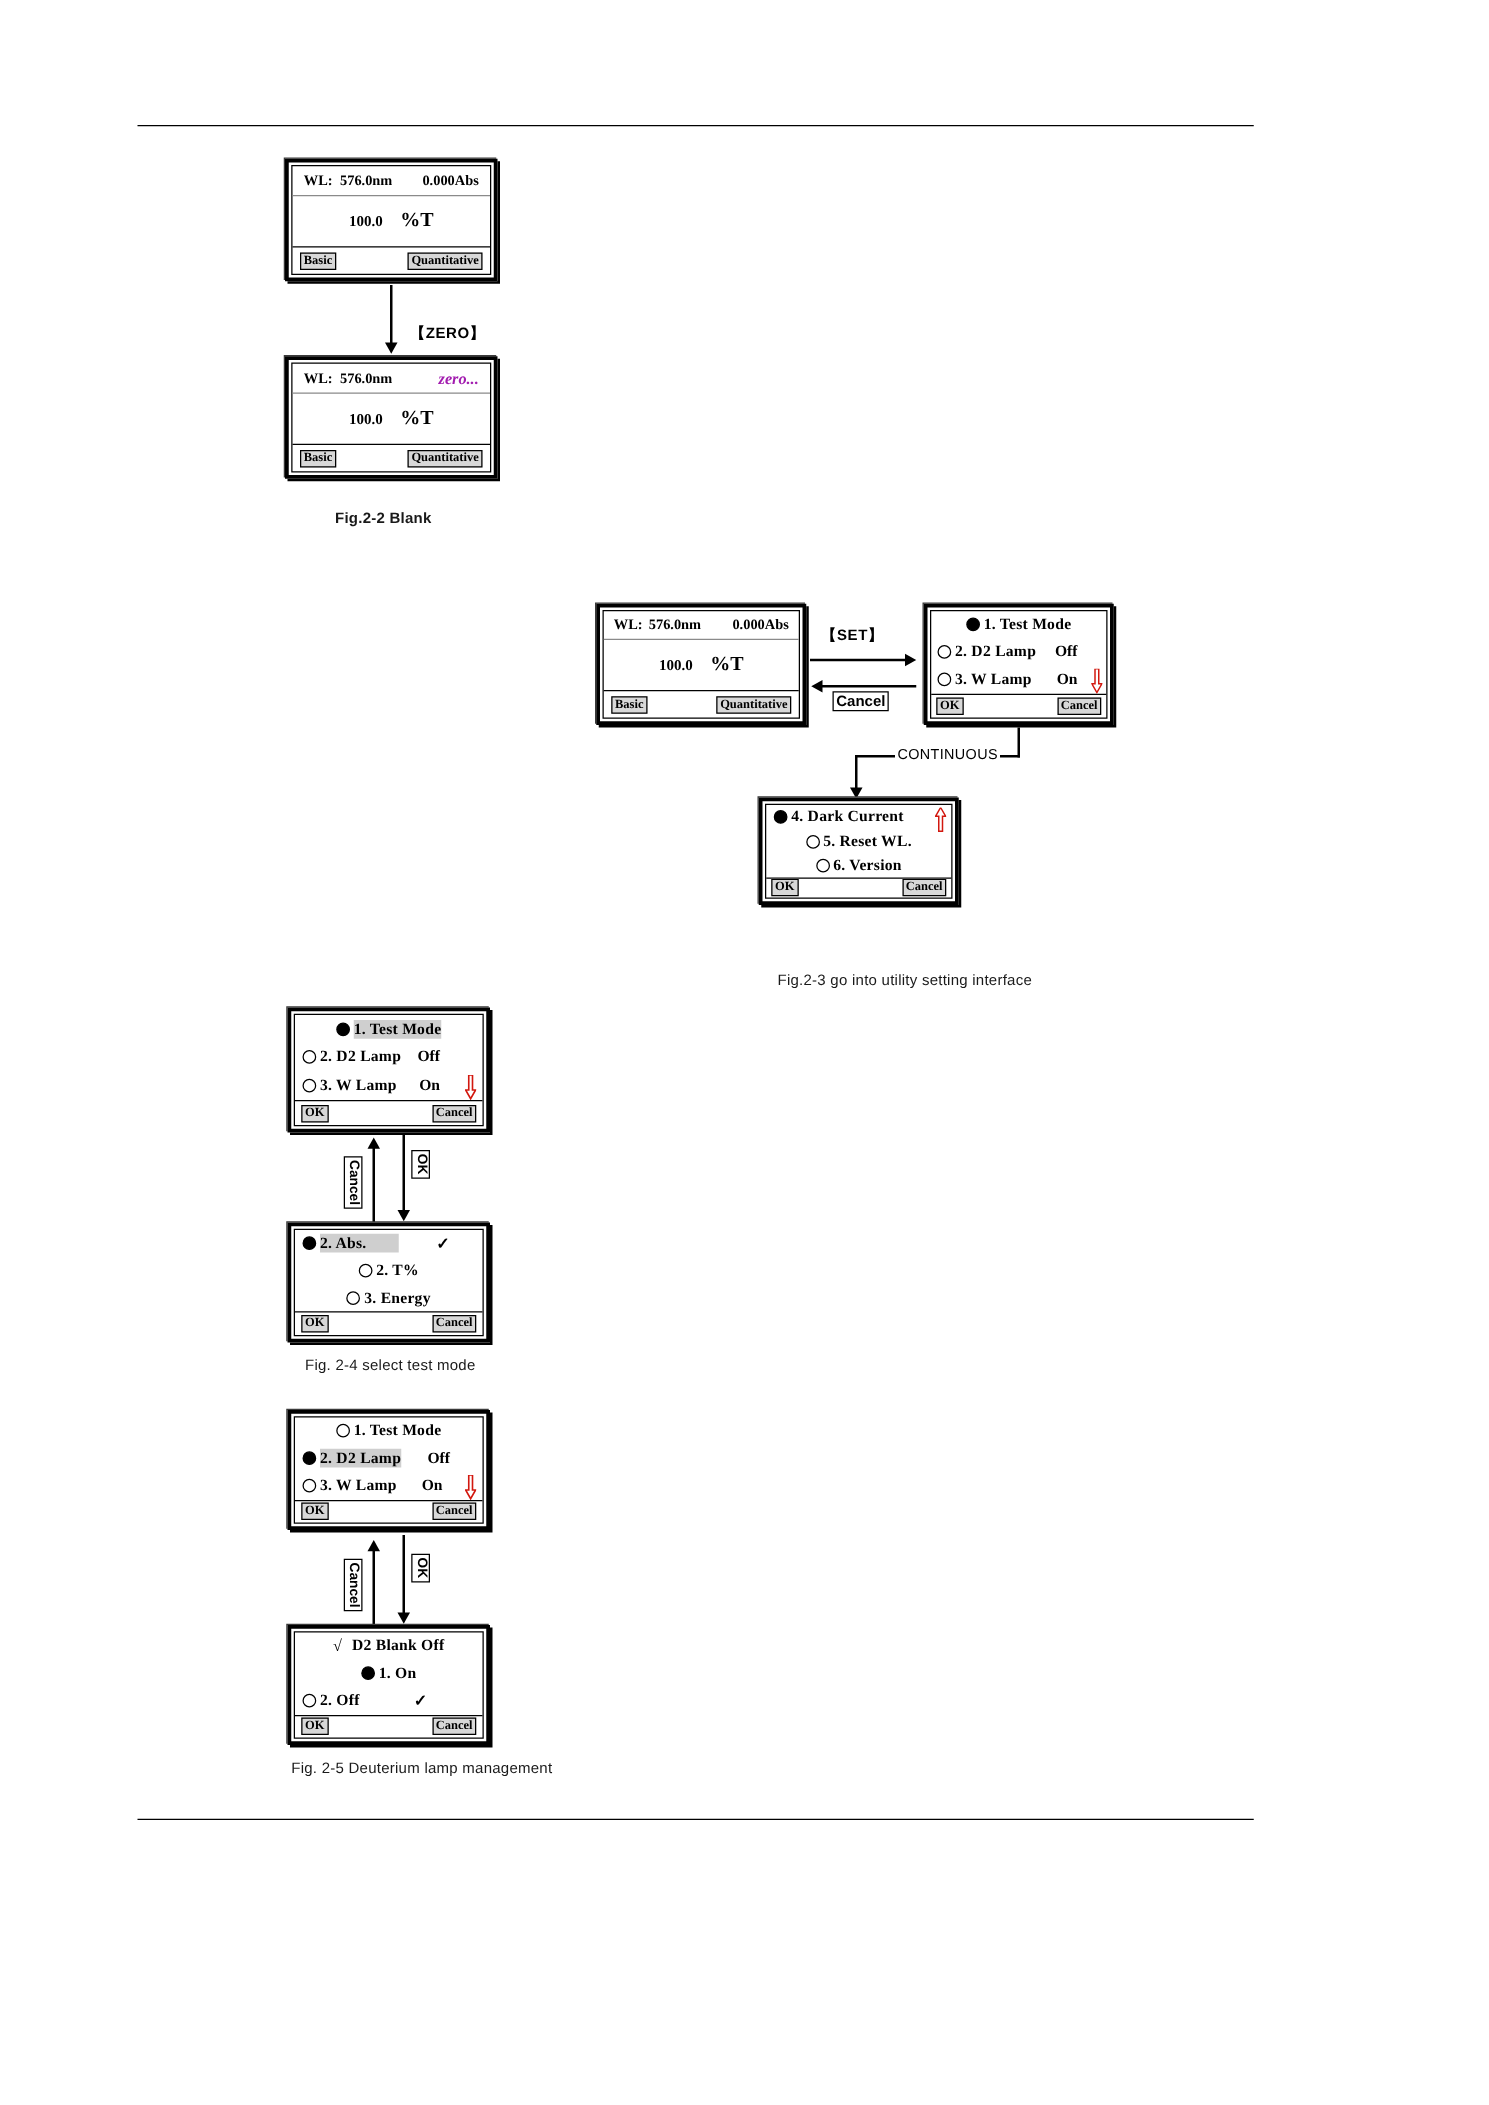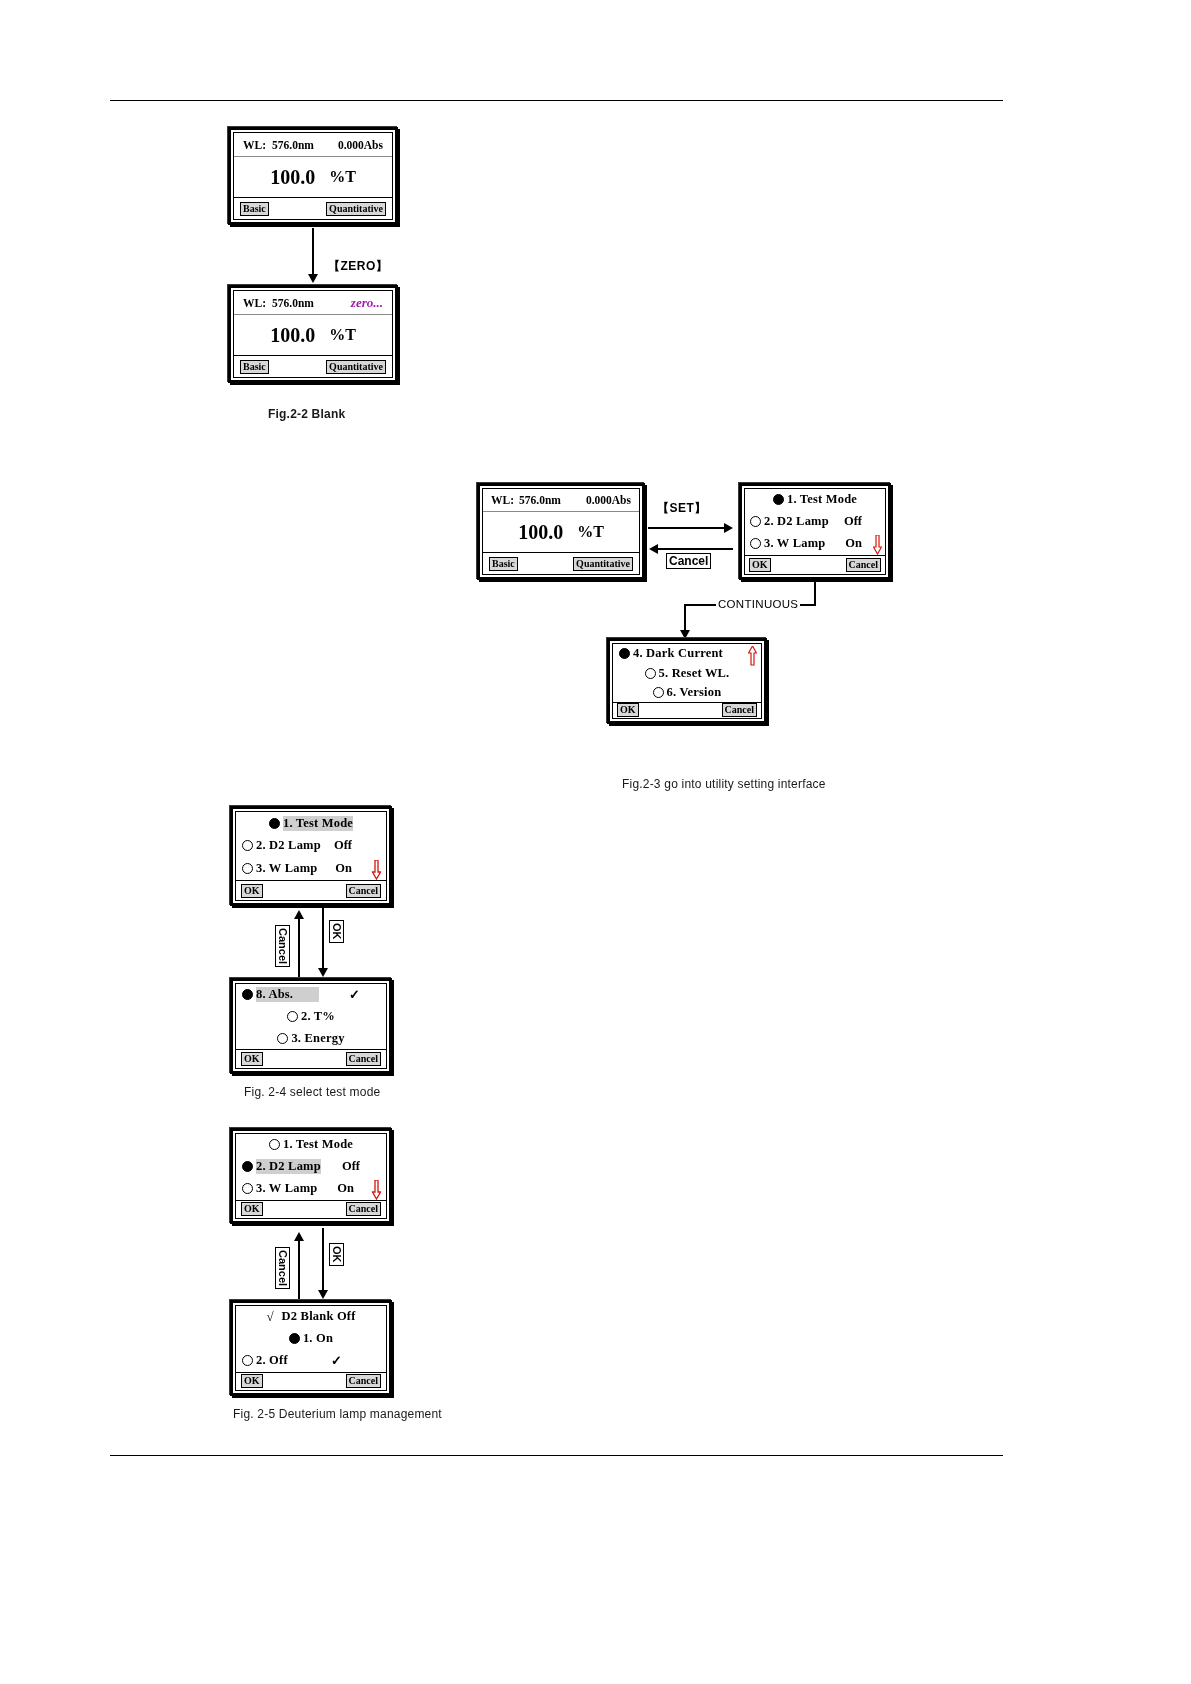--- a/index.html
+++ b/index.html
@@ -37,21 +37,21 @@
     position:relative;
     box-sizing:border-box;
     display:flex;align-items:center;justify-content:center;
   }
   .sep{border-bottom:1.5px solid #8a8a8a;}
   .sep-dark{border-bottom:1px solid #000;}
   .wl-label{font-weight:bold;font-size:11.5px;}
   .wl-val{font-weight:bold;font-size:11.5px;}
   .abs-val{font-weight:bold;font-size:11.5px;padding-left:16px;}
   .zero-val{font-weight:bold;font-size:13px;color:#a21caf;font-style:italic;}
-  .big-num{font-weight:bold;font-size:20px;font-family:Liberation Serif, serif;}
+  .big-num{font-weight:bold;font-size:12px;font-family:Liberation Serif, serif;}
   .big-unit{font-weight:bold;font-size:16px;}
 
   
   .softkey{
     font-size:10px;font-weight:bold;
     border:1px solid #000;
     background:#d8d8d8;
     padding:0 2px;
     line-height:12px;
     display:inline-block;
@@ -325,21 +325,21 @@
 
 <div class="vline" style="left:298px;top:918px;height:62px;"></div>
 <div class="arrowhead ah-up" style="left:294px;top:910px;"></div>
 <div class="boxkey vert" style="left:275px;top:925px;">Cancel</div>
 
 <div class="lcd" style="left:230px;top:978px;width:162px;height:96px;">
   <div class="lcd-inner">
     <div class="row" style="height:24px;padding:0 6px;">
       <span class="mitem" style="width:100%;">
         <span class="bullet"></span>
-        <span class="mlabel hl" style="padding-right:26px;">8. Abs.</span>
+        <span class="mlabel hl" style="padding-right:26px;">2. Abs.</span>
         <span class="mval chk" style="margin-right:20px;">✓</span>
       </span>
     </div>
     <div class="row" style="height:24px;padding:0 6px;">
       <span class="mitem">
         <span class="bullet hollow"></span>
         <span class="mlabel">2. T%</span>
       </span>
     </div>
     <div class="row sep-dark" style="height:26px;padding:0 6px;">

